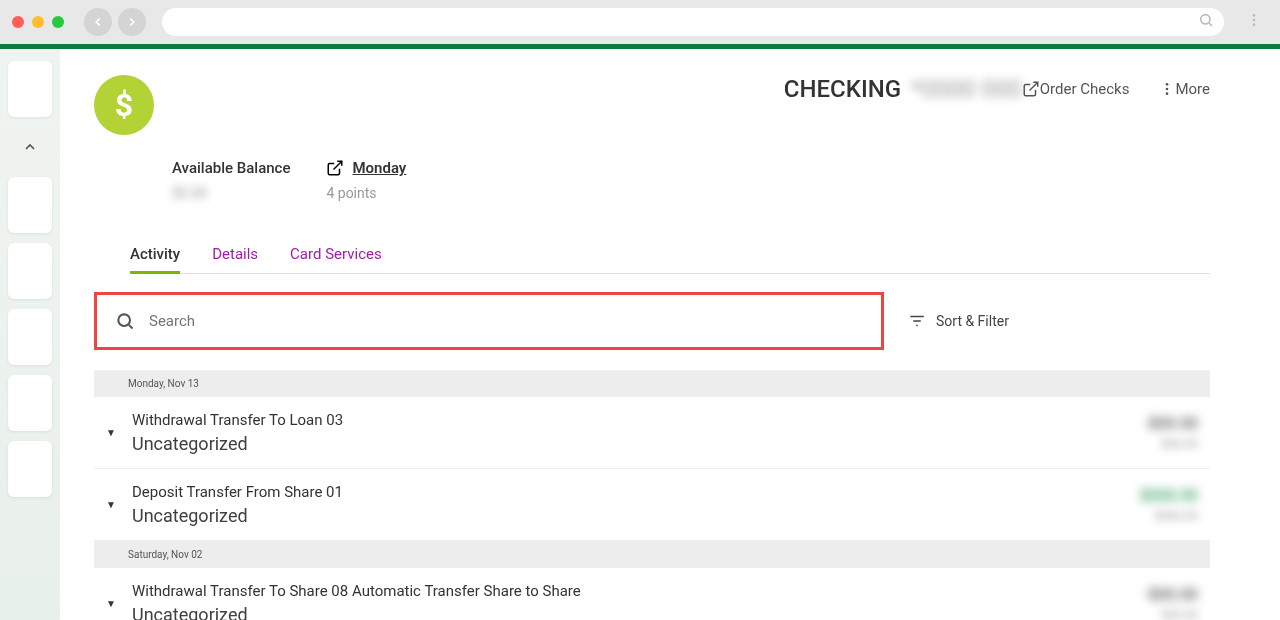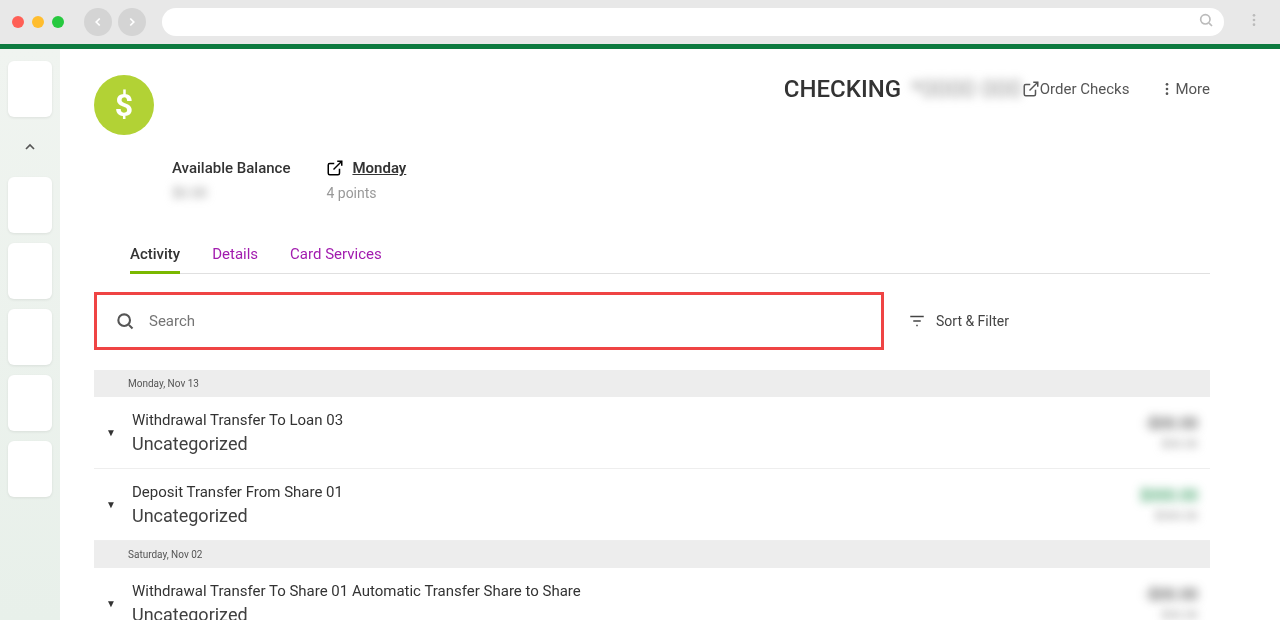--- a/index.html
+++ b/index.html
@@ -222,21 +222,21 @@
           <div class="transaction-amount green">$000.00</div>
           <div class="transaction-balance">$000.00</div>
         </div>
       </div>
 
       <div class="date-header">Saturday, Nov 02</div>
 
       <div class="transaction-row">
         <span class="expand-caret">▼</span>
         <div class="transaction-left">
-          <div class="transaction-title">Withdrawal Transfer To Share 01 Automatic Transfer Share to Share</div>
+          <div class="transaction-title">Withdrawal Transfer To Share 08 Automatic Transfer Share to Share</div>
           <div class="transaction-category">Uncategorized</div>
         </div>
         <div class="transaction-right">
           <div class="transaction-amount">-$00.00</div>
           <div class="transaction-balance">$00.00</div>
         </div>
       </div>
     </div>
   </div>
 </div>

